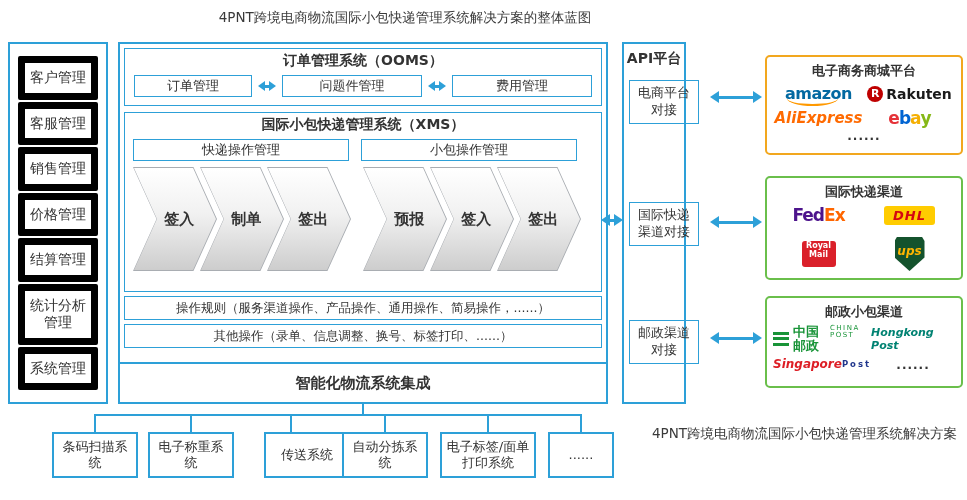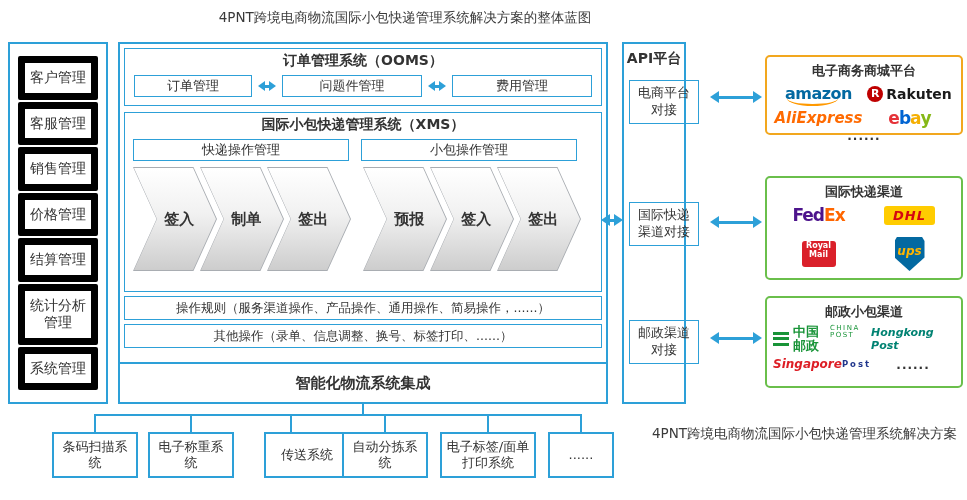--- a/index.html
+++ b/index.html
@@ -57,21 +57,21 @@
   #api{left:622px;top:42px;width:64px;height:362px;}
   #api-title{margin-top:6px;font-size:14px;}
   .api-item{position:absolute;left:5px;width:70px;height:44px;border:1.5px solid #2da0d8;
             box-sizing:border-box;font-size:13px;line-height:1.3;display:flex;align-items:center;
             justify-content:center;text-align:center;padding:2px;}
   #api-item-0{top:36px;} #api-item-1{top:158px;} #api-item-2{top:276px;}
 
   
   .partner{position:absolute;left:765px;width:198px;box-sizing:border-box;border-radius:5px;
            background:#fff;padding-top:5px;}
-  #p-ecom{top:55px;height:80px;border:2px solid #f2a71e;}
+  #p-ecom{top:55px;height:100px;border:2px solid #f2a71e;}
   #p-expr{top:176px;height:104px;border:2px solid #6abf4b;}
   #p-post{top:296px;height:92px;border:2px solid #6abf4b;}
   .p-title{text-align:center;font-size:13px;font-weight:bold;margin-bottom:2px;}
   .p-grid{display:grid;grid-template-columns:1fr 1fr;justify-items:center;align-items:center;
           row-gap:5px;padding:2px 6px 0 6px;}
   .p-more{text-align:center;font-size:12px;font-weight:bold;letter-spacing:1px;margin-top:1px;}
 
   
   .brand{display:flex;align-items:center;justify-content:center;}
   .amz-text{font-size:16px;font-weight:bold;color:#0369a1;letter-spacing:-0.5px;position:relative;}
@@ -257,21 +257,21 @@
       <div class="brand">
         <span class="dhl" style="color: rgb(212, 5, 17); background-color: rgb(255, 204, 0);">DHL</span>
       </div>
       <div class="brand">
         <span class="rm" style="background-color: rgb(218, 32, 42);">
           <span>Royal</span>
           <span>Mail</span>
         </span>
       </div>
       <div class="brand">
-        <span class="ups" style="background-color: #0369a1;">
+        <span class="ups" style="background-color: #14532d;">
           <span style="color: rgb(255, 181, 0);">ups</span>
         </span>
       </div>
     </div>
   </div>
 
   <div class="partner" id="p-post">
     <div class="p-title">邮政小包渠道</div>
     <div class="p-grid">
       <div class="brand cp">

